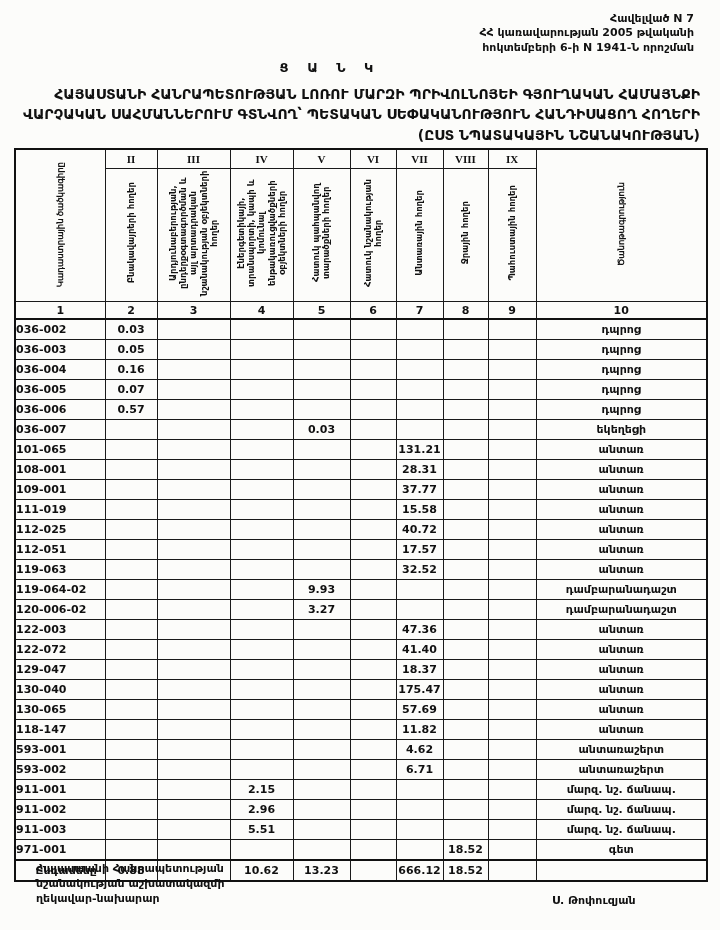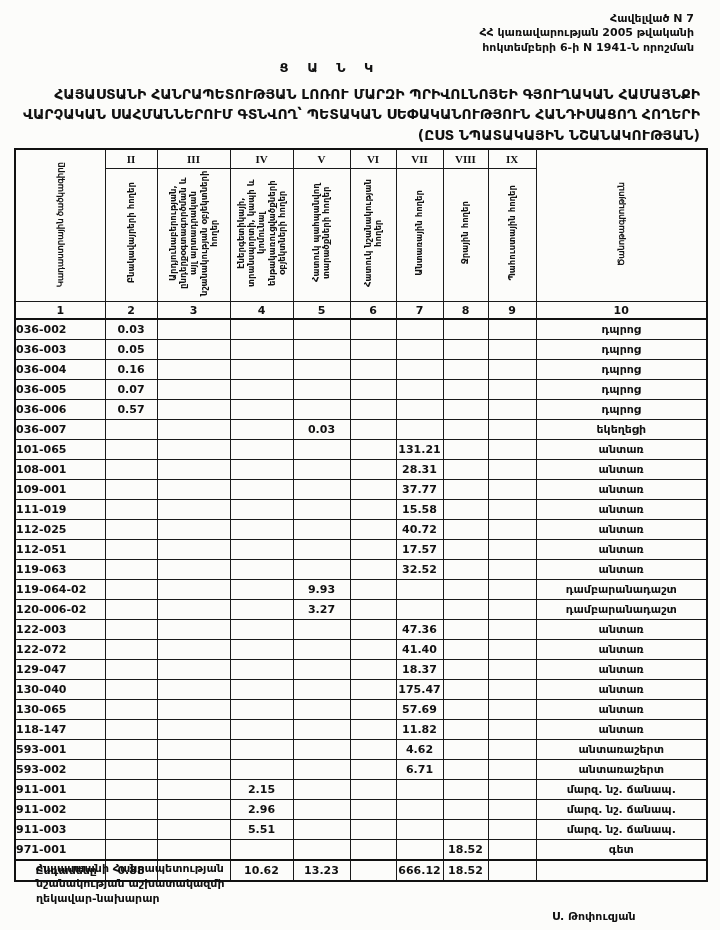--- a/index.html
+++ b/index.html
@@ -55,21 +55,20 @@
   td.note{text-align:center;padding-left:4px;}
   tr.total td{border-top:2px solid #111;}
   tr.total td.code{text-align:center;padding-left:12px;}
   .footer-left{
     position:absolute;top:862px;left:36px;
     font-size:11px;line-height:1.35;
   }
   .signature{
     position:absolute;top:894px;left:552px;
     font-size:11px;
-    margin-top:16px;
   }
 </style>
 </head>
 <body>
 
 <div class="appendix">
   <div>Հավելված N 7</div>
   <div>ՀՀ կառավարության 2005 թվականի</div>
   <div>հոկտեմբերի 6-ի N 1941-Ն որոշման</div>
 </div>

